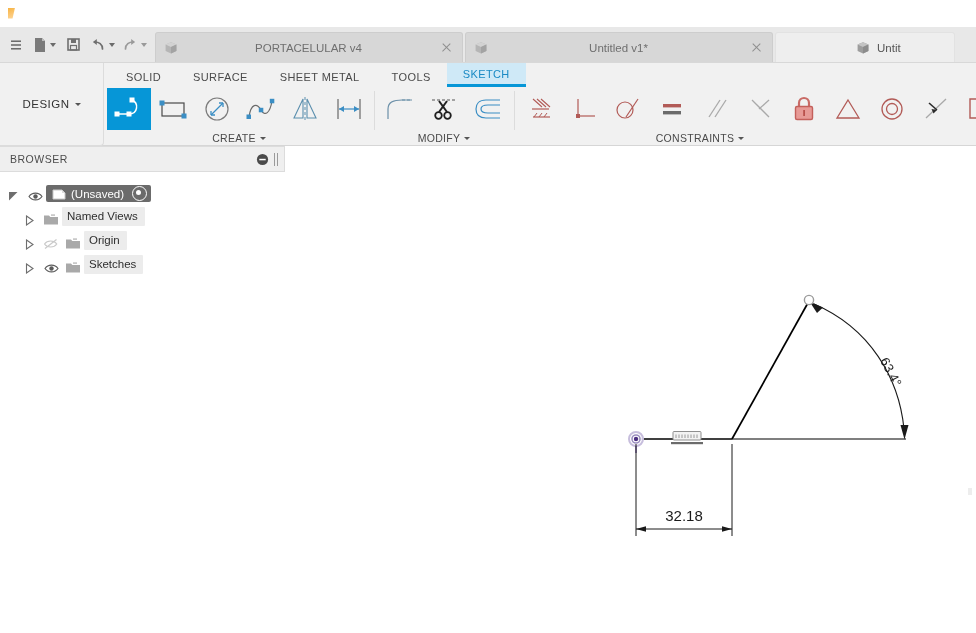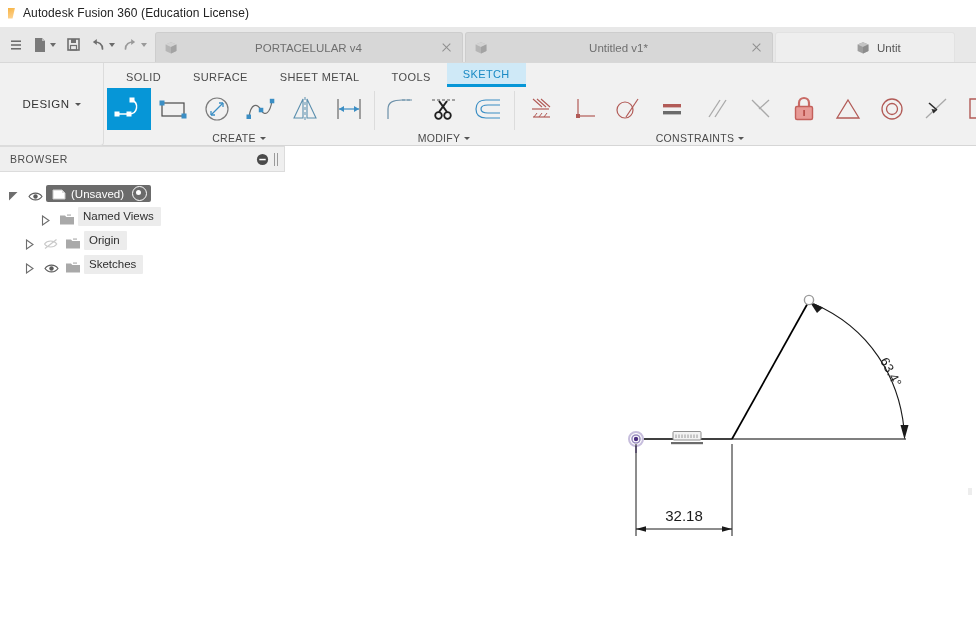--- a/index.html
+++ b/index.html
@@ -374,21 +374,20 @@
   }
   .canvas svg { display:block; }
 </style>
 </head>
 <body>
 
 <div class="titlebar">
   <div class="app-logo">
       <i></i>
     </div>
-  <div class="title-text">Autodesk Fusion 360 (Education License)</div>
 </div>
 
 <div class="tabstrip">
 
   <div class="qat">
 
     <div class="qat-btn">
       <span>
         <svg class="ico" width="12" height="12" viewBox="0 0 12 12">
           <rect x="1" y="1.5" width="10" height="1.4" fill="#5f5f5f"></rect>
@@ -769,21 +768,21 @@
             <path d="M2 3 L11 3 L14 6 L14 12 L2 12 Z" fill="#ffffff" stroke="#c9c9c9" stroke-width="1"></path>
             <path d="M11 3 L14 6 L11 6 Z" fill="#dcdcdc"></path>
           </svg>
         </span>
         <span class="txt">(Unsaved)</span>
         <span class="radio-dot"></span>
       </span>
     </div>
 
 
-    <div class="trow" style="padding-left:34px;">
+    <div class="trow" style="padding-left:18px;">
       <span class="twist">
         <svg class="ico" width="11" height="11" viewBox="0 0 11 11">
           <path d="M2.5 1 L9 5.5 L2.5 10 Z" fill="none" stroke="#6e6e6e" stroke-width="1.1"></path>
         </svg>
       </span>
       <span class="nodeicon">
         <svg class="ico" width="16" height="13" viewBox="0 0 16 13">
           <path d="M1 2.5 L6 2.5 L7.3 4 L15 4 L15 11.5 L1 11.5 Z" fill="#a9a9a9"></path>
           <rect x="8" y="1.3" width="4" height="1.6" fill="#c4c4c4"></rect>
         </svg>

